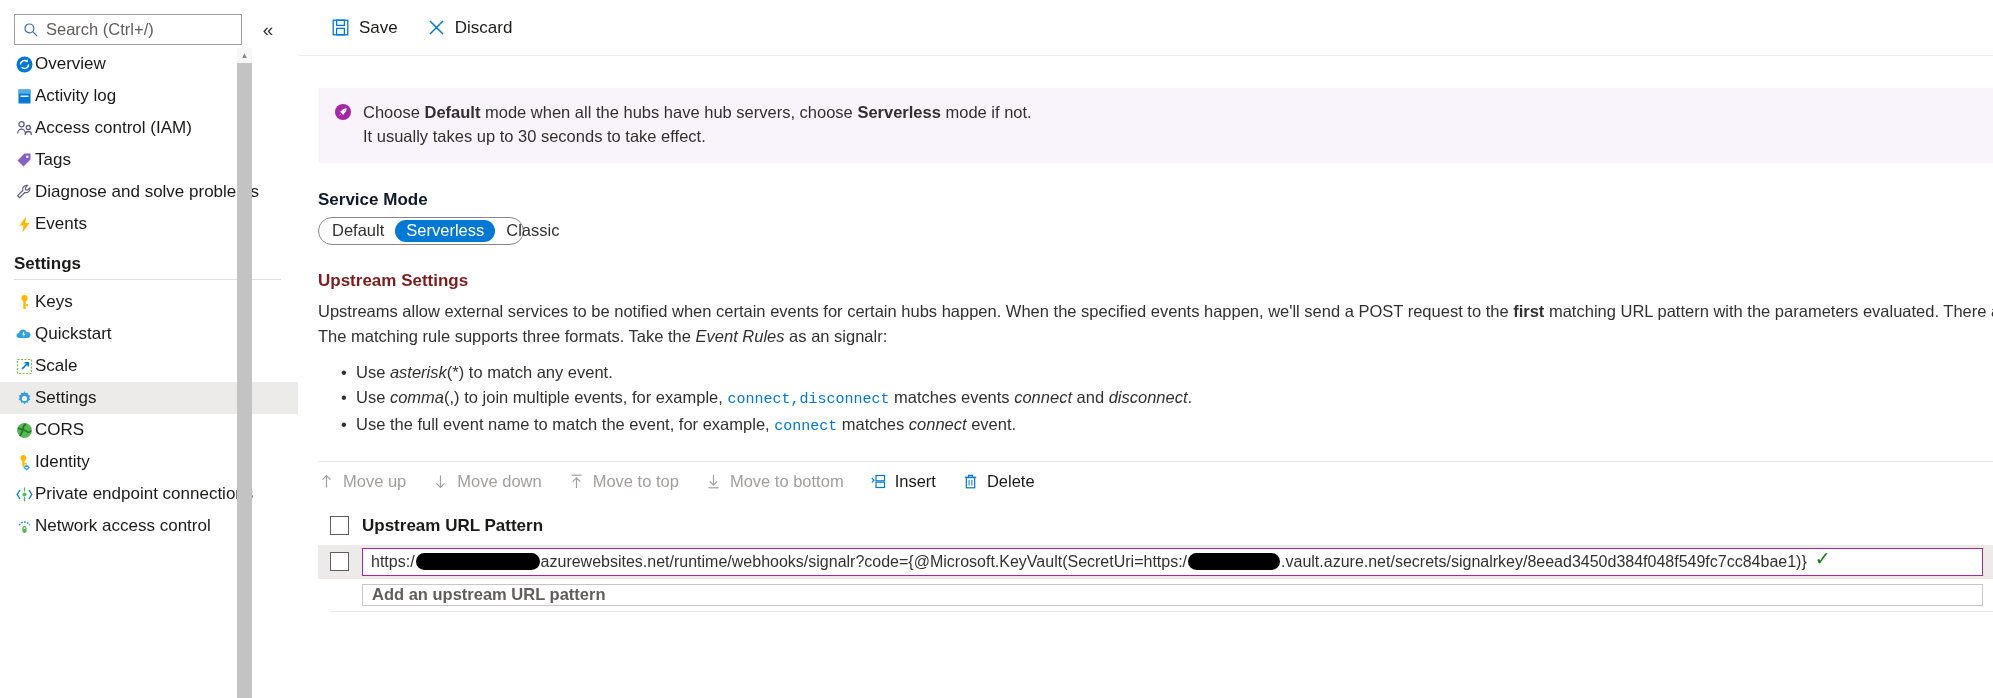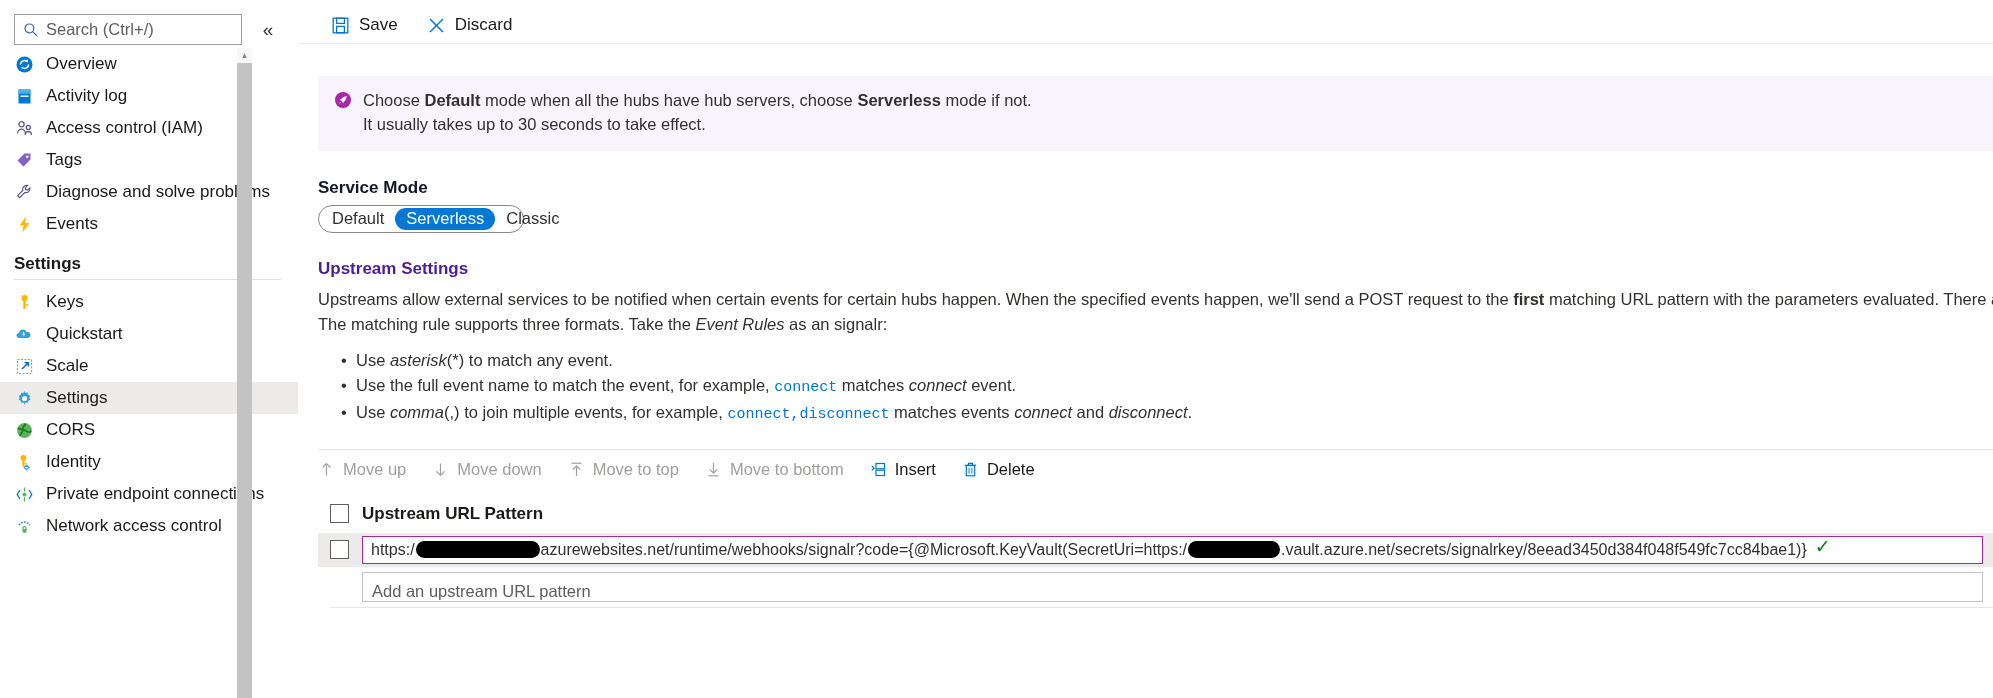--- a/index.html
+++ b/index.html
@@ -55,21 +55,20 @@
   .nav-scroll {
     position: absolute;
     top: 48px; left: 0; width: 299px; height: 650px;
     overflow: hidden;
   }
   .nav-list { width: 299px; }
   .nav-item {
     height: 32px;
     display: flex; align-items: center;
     padding-left: 14px;
-    gap: 11px;
     cursor: pointer;
     font-size: 17px;
     color: #1b1a19;
     white-space: nowrap;
   }
   .nav-item.selected { background: #edebe9; }
   .nav-item .ico { width: 21px; height: 21px; flex: 0 0 21px; display:flex; align-items:center; justify-content:center; }
   .nav-item .lbl { font-size: 17px; }
   .nav-group-title {
     padding: 14px 0 5px 14px;
@@ -101,22 +100,22 @@
   }
 
   
   #main {
     flex: 1 1 auto; height: 698px;
     position: relative;
     overflow: hidden;
     background: #ffffff;
   }
   .cmdbar {
-    height: 44px;
-    display: flex; align-items: flex-end;
+    height: 56px;
+    display: flex; align-items: center;
     padding-left: 19px;
     gap: 3px;
     border-bottom: 1px solid #edebe9;
   }
   .cmd-btn {
     display: flex; align-items: center; gap: 9px;
     height: 36px; padding: 0 13px;
     cursor: pointer;
     font-size: 17px;
     color: #1b1a19;
@@ -176,21 +175,21 @@
   }
   .mode-opt.active {
     background: #0078d4;
     color: #ffffff;
   }
 
   .sec-head {
     margin: 26px 0 8px 19px;
     font-size: 17px;
     font-weight: 600;
-    color: #4c1d95;
+    color: #7f1d1d;
   }
   .para {
     margin: 0 0 0 19px;
     font-size: 16.5px;
     color: #323130;
     line-height: 1.55;
     white-space: nowrap;
   }
   .para b { font-weight: 700; }
   .para i { font-style: italic; }
@@ -298,25 +297,26 @@
   .add-row {
     margin: 5px 0 0 19px;
     padding-left: 12px;
     display: flex;
     align-items: center;
   }
   .add-input {
     flex: 1 1 auto;
     margin-left: 32px;
     margin-right: 10px;
-    height: 30px;
+    height: 22px;
     border: 1px solid #c8c6c4;
     background: #fff;
-    display: flex; align-items: flex-end;
+    display: flex; align-items: center;
     padding: 0 9px;
+    font-weight: bold;
   }
   .add-ph { font-size: 16.5px; color: #605e5c; }
   .bottom-rule {
     margin: 5px 0 0 31px;
     height: 1px;
     background: #e6e6e6;
   }
 </style>
 </head>
 <body>
@@ -546,22 +546,22 @@
         <div class="mode-opt">Classic</div>
       </div>
 
       <div class="sec-head">Upstream Settings</div>
 
       <div class="para"><span>Upstreams allow external services to be notified when certain events for certain hubs happen. When the specified events happen, we'll send a POST request to the </span><b>first</b><span> matching URL pattern with the parameters evaluated. There are</span></div>
       <div class="para"><span>The matching rule supports three formats. Take the </span><i>Event Rules</i><span> as an signalr:</span></div>
 
       <ul class="bullets">
         <li><span>Use </span><i>asterisk</i><span>(*) to match any event.</span></li>
+        <li><span>Use </span><i>comma</i><span>(,) to join multiple events, for example, </span><code class="mono">connect,disconnect</code><span> matches events </span><i>connect</i><span> and </span><i>disconnect</i><span>.</span></li>
         <li><span>Use the full event name to match the event, for example, </span><code class="mono">connect</code><span> matches </span><i>connect</i><span> event.</span></li>
-        <li><span>Use </span><i>comma</i><span>(,) to join multiple events, for example, </span><code class="mono">connect,disconnect</code><span> matches events </span><i>connect</i><span> and </span><i>disconnect</i><span>.</span></li>
       </ul>
 
       <div class="tbl-cmdbar">
         <div class="tcmd disabled">
           <svg width="17" height="17" viewBox="0 0 17 17">
               <line x1="8.5" y1="14.5" x2="8.5" y2="2.8" stroke="#a19f9d" stroke-width="1.2"></line>
               <path d="M4.5 6.6L8.5 2.6l4 4" fill="none" stroke="#a19f9d" stroke-width="1.2"></path>
             </svg>
           <span>Move up</span>
         </div>

